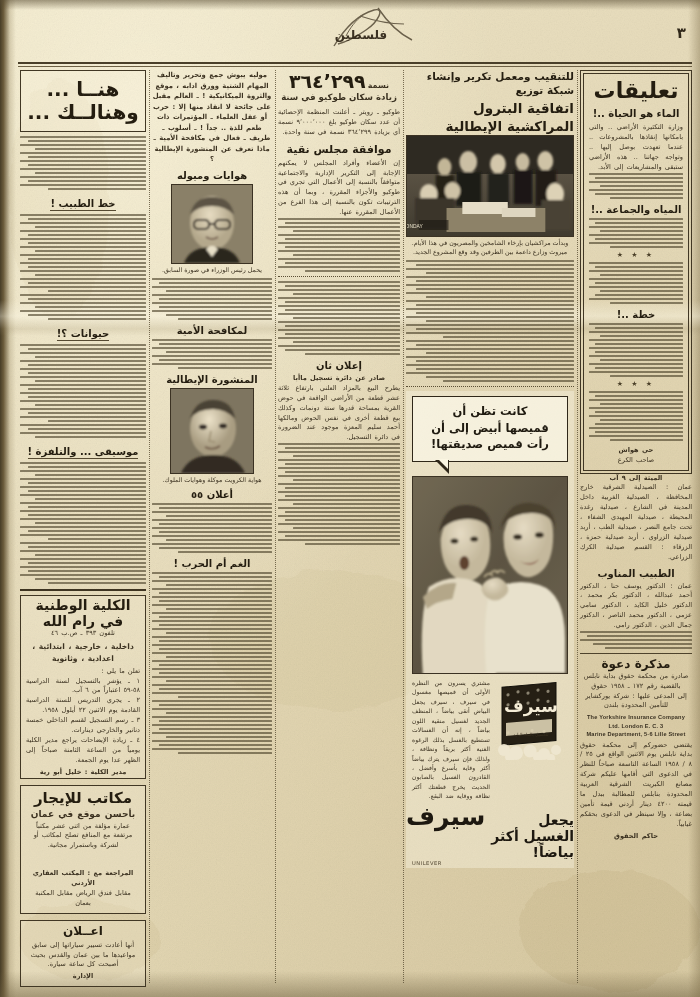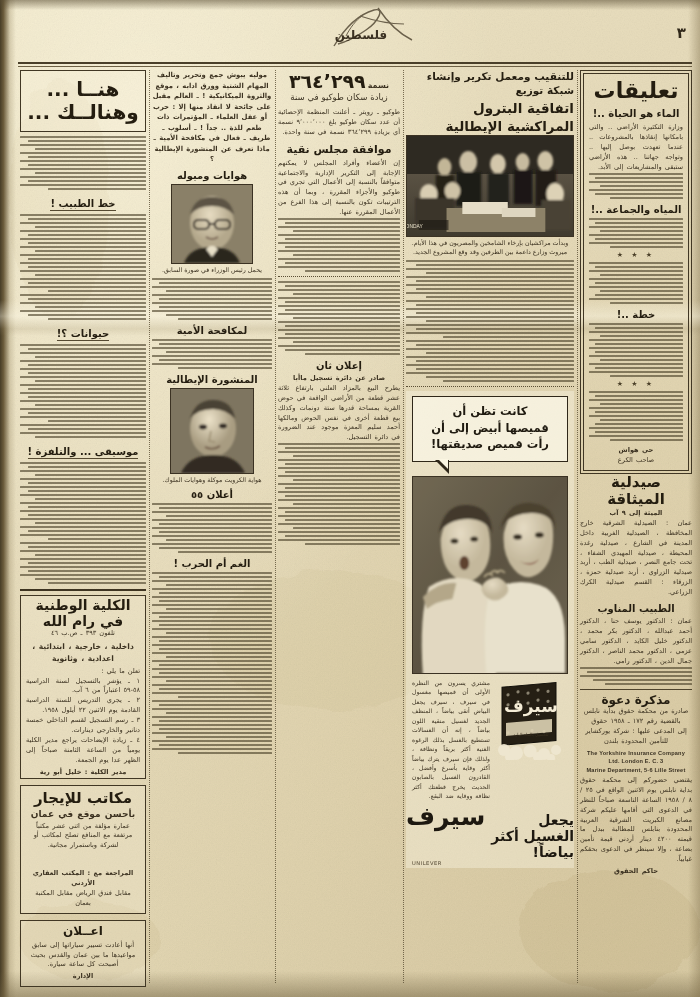--- a/index.html
+++ b/index.html
@@ -47,21 +47,21 @@
   .colC{right:292px;width:122px;}      
   .colD{right:420px;width:120px;}      
   .colE{right:546px;width:126px;}      
   .vline{position:absolute;top:0;bottom:0;width:0;border-right:1px dotted #5b4f35;opacity:.8;}
 
   
   .hl{font-weight:700;color:#241d10;text-align:center;line-height:1.15;}
   .hl-xl{font-size:19px;}
   .hl-lg{font-size:14px;}
   .hl-md{font-size:11.5px;}
-  .sub{font-size:8.6px;text-align:center;color:#3a3121;font-weight:400;line-height:1.35;}
+  .sub{font-size:8.6px;text-align:center;color:#3a3121;font-weight:700;line-height:1.35;}
 
   
   .body-lines{--lh:3.6px;--gap:2.0px;}
   .tl{height:2.0px;background:#4b4029;opacity:.62;margin-bottom:2.0px;border-radius:.5px;}
   .tl.s1{width:100%} .tl.s2{width:94%} .tl.s3{width:88%} .tl.s4{width:78%}
 
   .arb{font-size:7.4px;line-height:1.55;text-align:justify;color:#3c3221;word-spacing:1px;}
   .arb.c{text-align:center}
   .arb.small{font-size:6.6px;line-height:1.5}
 
@@ -237,21 +237,20 @@
             <div class="tl s1"></div>
         <div class="tl s4"></div>
       </div>
 
       <div class="arb small c" style="margin-top:5px;font-weight:700">حي هواش</div>
       <div class="arb small c">صاحب الكرع</div>
      </div>
     </div>
 
     <div>
-      <div class="hl hl-lg" style="font-size:15px;margin-bottom:1px">صيدلية الميثاقة</div>
       <div class="arb small c" style="font-weight:700">الميثة إلى ٩ آب</div>
       <div class="arb small">عمان : الصيدلية الشرقية خارج المخافظة ، الصيدلية الغربية داخل المدينة في الشارع ، صيدلية رغدة المحيطة ، صيدلية المهيدي الشفاء ، تحت جامع النصر ، صيدلية الطب ، أربد صيدلية الزراوي ، أربد صيدلية حمزة ، الزرقاء : القسم صيدلية الكرك الزراعي.</div>
     </div>
 
     <div style="margin-top:4px">
       <div class="secthead">الطبيب المناوب</div>
       <div class="arb small">عمان : الدكتور يوسف حنا ، الدكتور أحمد عبدالله ، الدكتور بكر محمد ، الدكتور خليل الكايد ، الدكتور سامي عزمي ، الدكتور محمد الناصر ، الدكتور جمال الدين ، الدكتور رامي.</div>
       <div class="body-lines">
         <div class="tl s1"></div>
           <div class="tl s2"></div>

